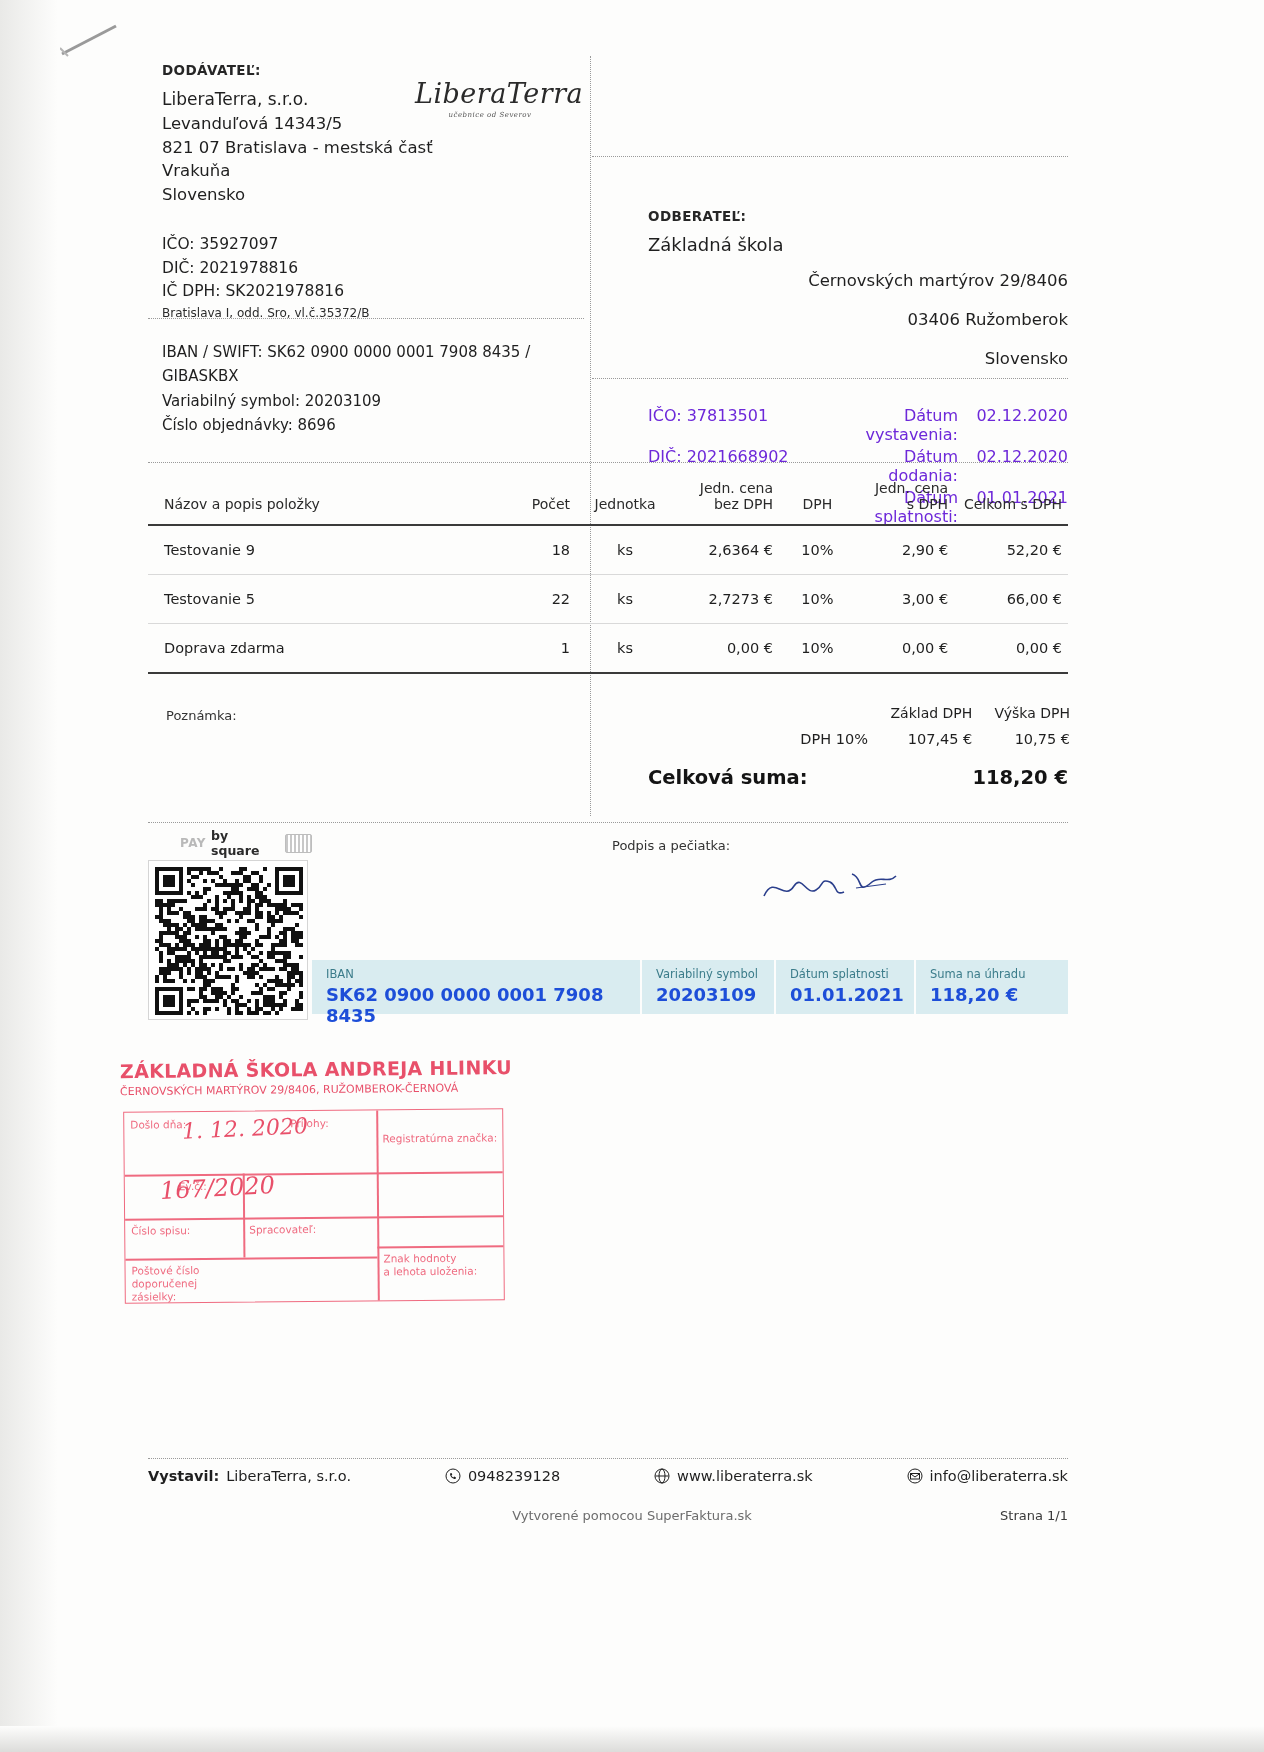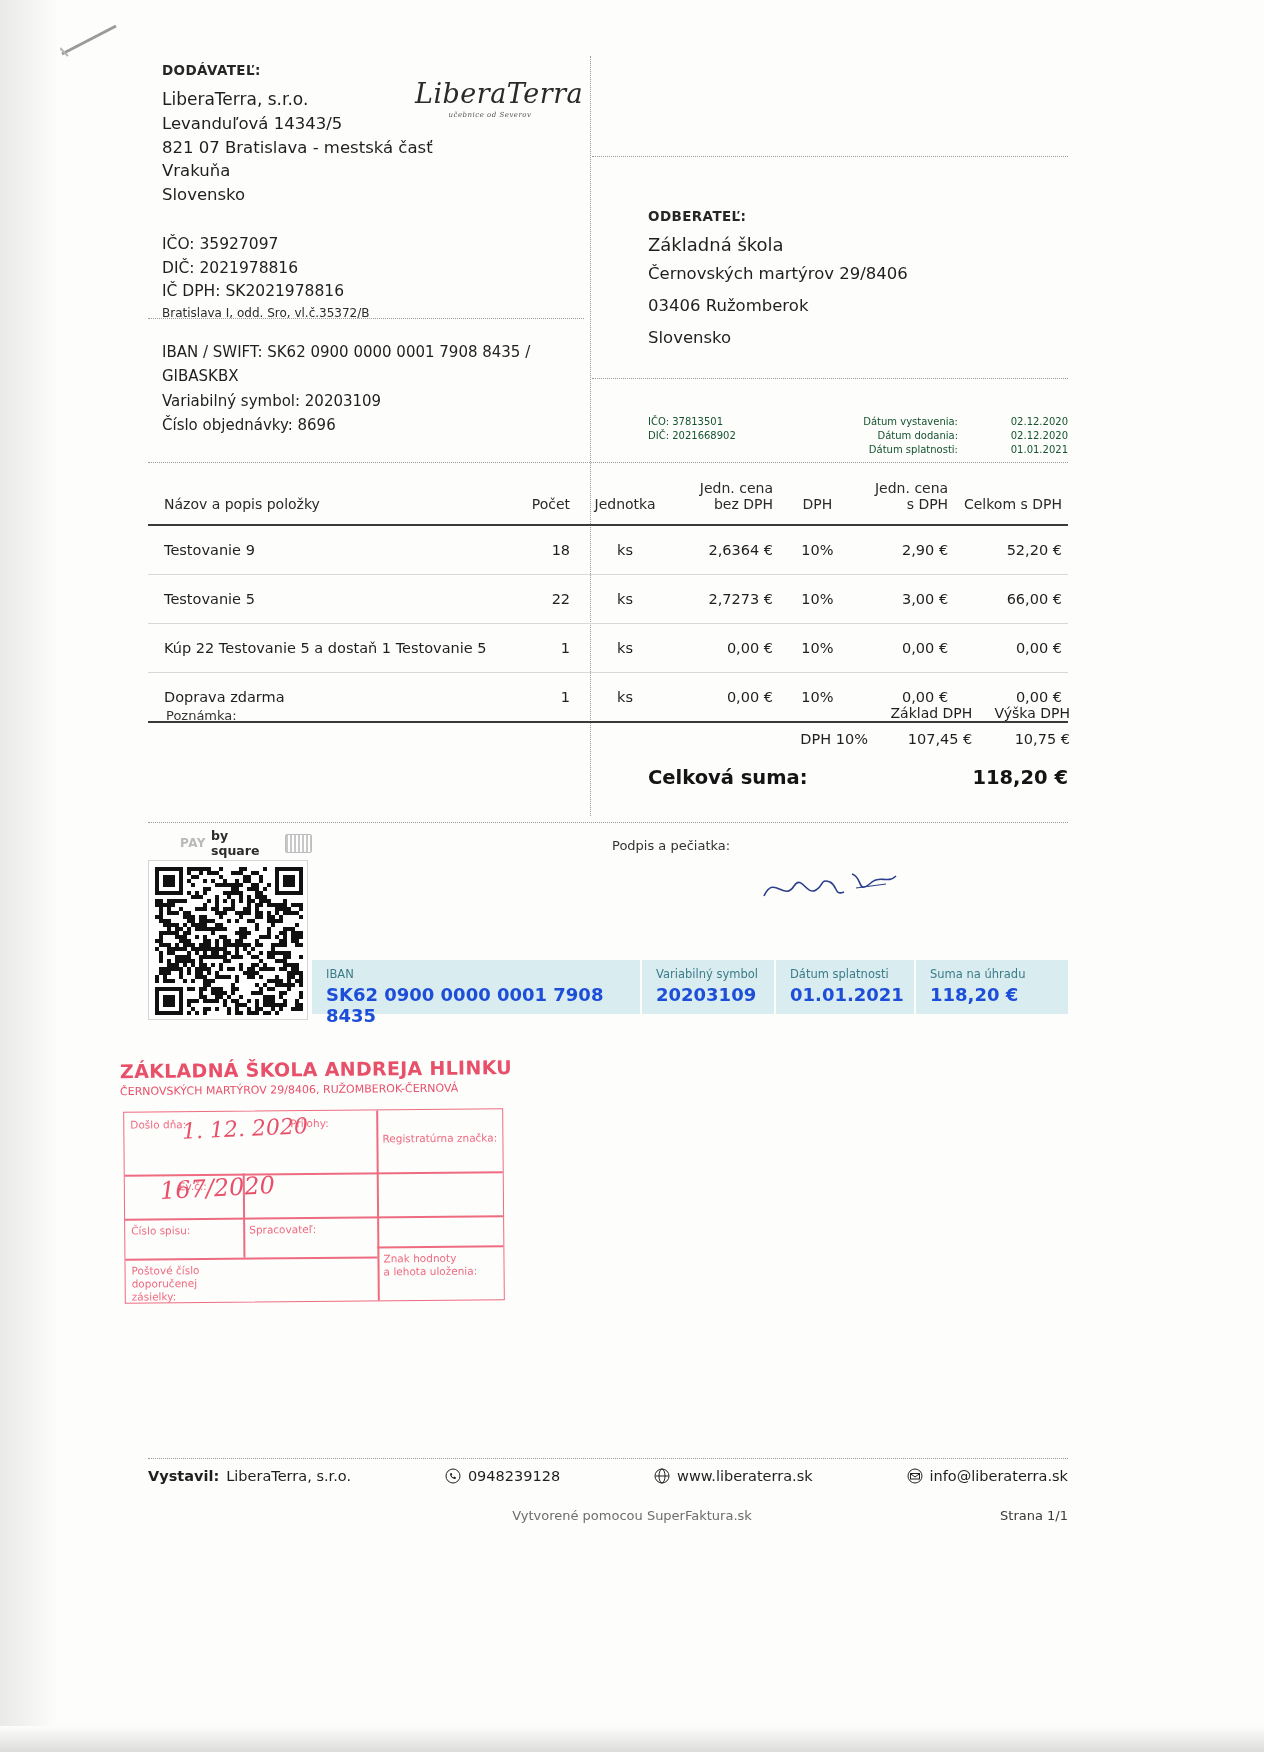--- a/index.html
+++ b/index.html
@@ -114,30 +114,31 @@
     width: 420px;
   }
   .customer .cname {
     font-size: 18px;
     margin-top: 10px;
     color: #1f1f1f;
   }
   .customer .caddr {
     font-size: 16.5px;
     line-height: 1.5;
-    margin-top: 7px;
+    margin-top: 14px;
     color: #1f1f1f;
+    text-align: right;
   }
 
   .meta {
     position: absolute;
-    left: 648px; top: 414px;
+    left: 648px; top: 404px;
     width: 420px;
-    font-size: 10px;
-    color: #14532d;
+    font-size: 16px;
+    color: #6d28d9;
   }
   .meta table { border-collapse: collapse; width: 100%; }
   .meta td { padding: 1.5px 0; vertical-align: top; }
   .meta .left { width: 190px; }
   .meta .lab { text-align: right; padding-right: 10px; }
   .meta .val { text-align: right; width: 100px; }
 
   
   .dots {
     position: absolute;
@@ -485,29 +486,20 @@
           <td class="num">52,20 €</td>
         </tr>
         <tr>
           <td class="desc">Testovanie 5</td>
           <td class="num">22</td>
           <td class="ctr">ks</td>
           <td class="num">2,7273 €</td>
           <td class="ctr">10%</td>
           <td class="num">3,00 €</td>
           <td class="num">66,00 €</td>
-        </tr>
-        <tr>
-          <td class="desc">Kúp 22 Testovanie 5 a dostaň 1 Testovanie 5</td>
-          <td class="num">1</td>
-          <td class="ctr">ks</td>
-          <td class="num">0,00 €</td>
-          <td class="ctr">10%</td>
-          <td class="num">0,00 €</td>
-          <td class="num">0,00 €</td>
         </tr>
         <tr>
           <td class="desc">Doprava zdarma</td>
           <td class="num">1</td>
           <td class="ctr">ks</td>
           <td class="num">0,00 €</td>
           <td class="ctr">10%</td>
           <td class="num">0,00 €</td>
           <td class="num">0,00 €</td>
         </tr>

